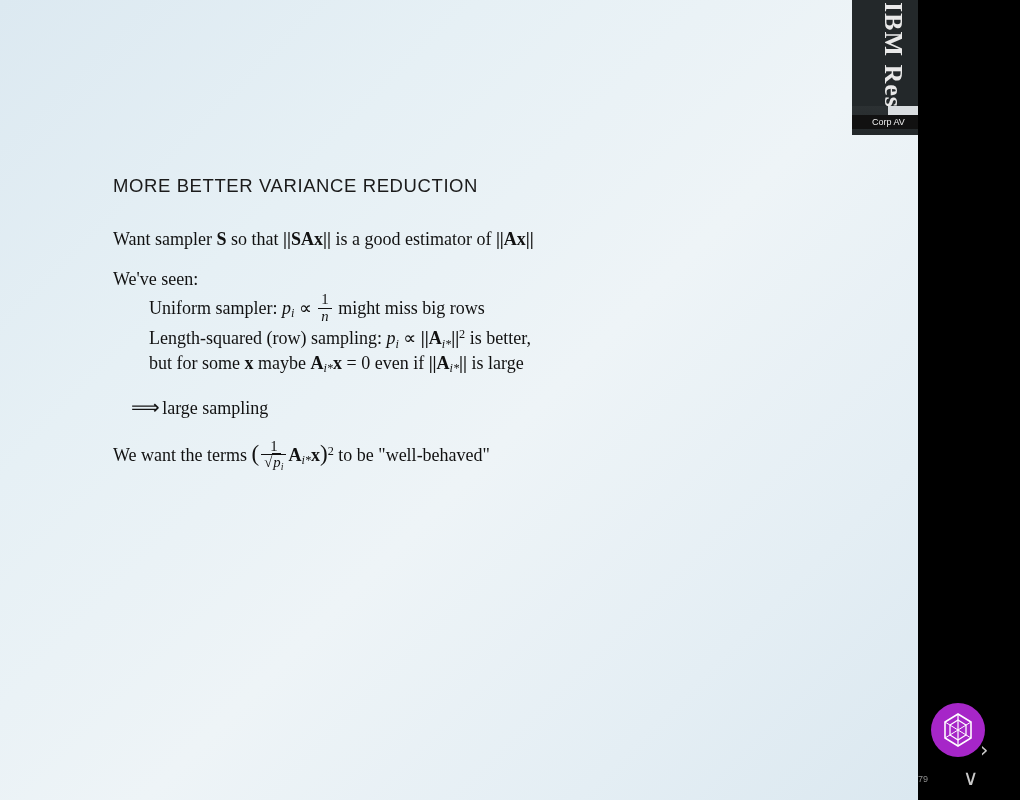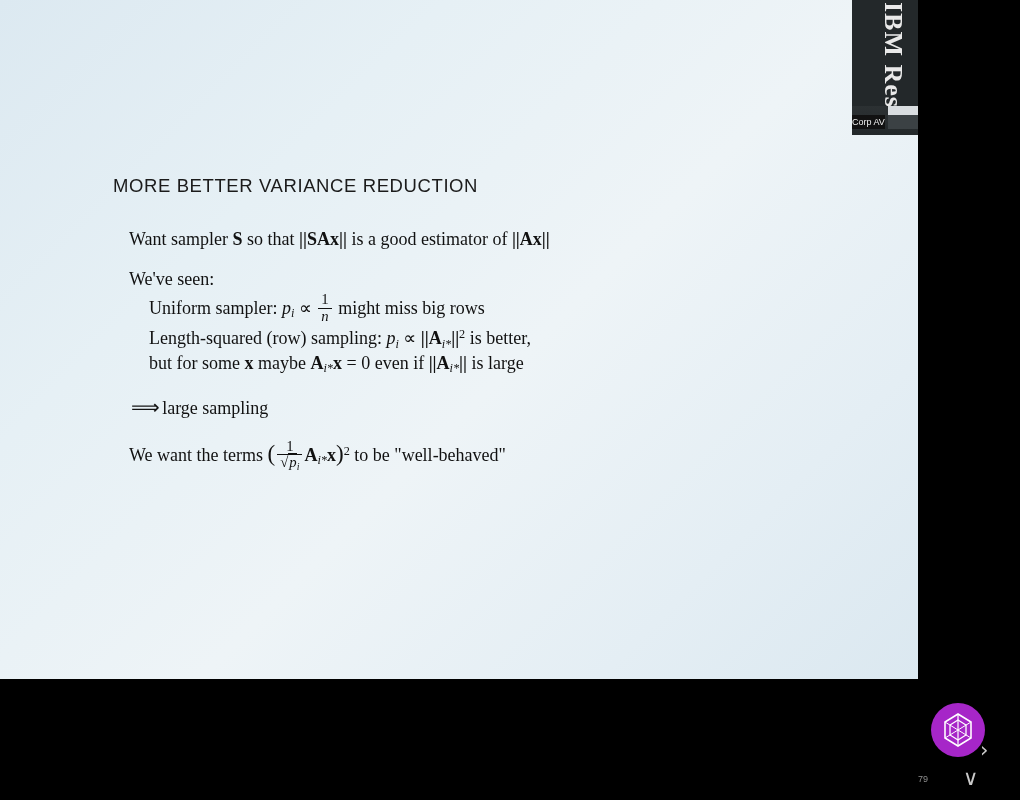--- a/index.html
+++ b/index.html
@@ -18,42 +18,42 @@
     width: 1020px;
     height: 800px;
     background: #000;
   }
   
   .slide {
     position: absolute;
     left: 0;
     top: 0;
     width: 918px;
-    height: 679px;
+    height: 800px;
     background: linear-gradient(135deg, #dce9f1 0%, #e6f0f5 28%, #eef4f7 55%, #e4eef4 80%, #dbe8f0 100%);
   }
   .slide-inner {
     position: absolute;
     left: 113px;
     top: 175px;
     width: 740px;
   }
   .slide-title {
     font-size: 18.5px;
     letter-spacing: 0.6px;
     color: #1b1b1b;
     font-weight: 400;
     margin: 0 0 33px 0;
     font-family: "Liberation Sans", sans-serif;
   }
   .line {
     color: #111;
     font-size: 18px;
     line-height: 1.0;
-    margin: 0 0 10px 16px;
+    margin: 0 0 10px 0;
     font-family: "Liberation Serif", serif;
   }
   .blk { margin-bottom: 22px; }
   .indent { margin-left: 36px; }
   .tight { margin-bottom: 4px; }
 
   
   .mathit { font-family: "Liberation Serif", serif; font-style: italic; }
   .mathbf { font-family: "Liberation Serif", serif; font-weight: bold; font-style: normal; }
   .mathup { font-family: "Liberation Serif", serif; font-style: normal; }
@@ -163,21 +163,21 @@
     font-weight: bold;
     letter-spacing: 1px;
     font-family: "Liberation Serif", serif;
   }
   .wc-caption {
     position: absolute;
     left: 0; bottom: 6px;
     background: #111;
     color: #f0f0f0;
     font-size: 9px;
-    padding: 2px 0;
+    padding: 2px 20px;
     font-family: "Liberation Sans", sans-serif;
   }
   .wc-mon-l {
     position: absolute;
     left: 42px; bottom: 32px; width: 40px; height: 12px;
     background: #1d2224;
     border: 1px solid #555;
   }
   .wc-mon-r {
     position: absolute;

